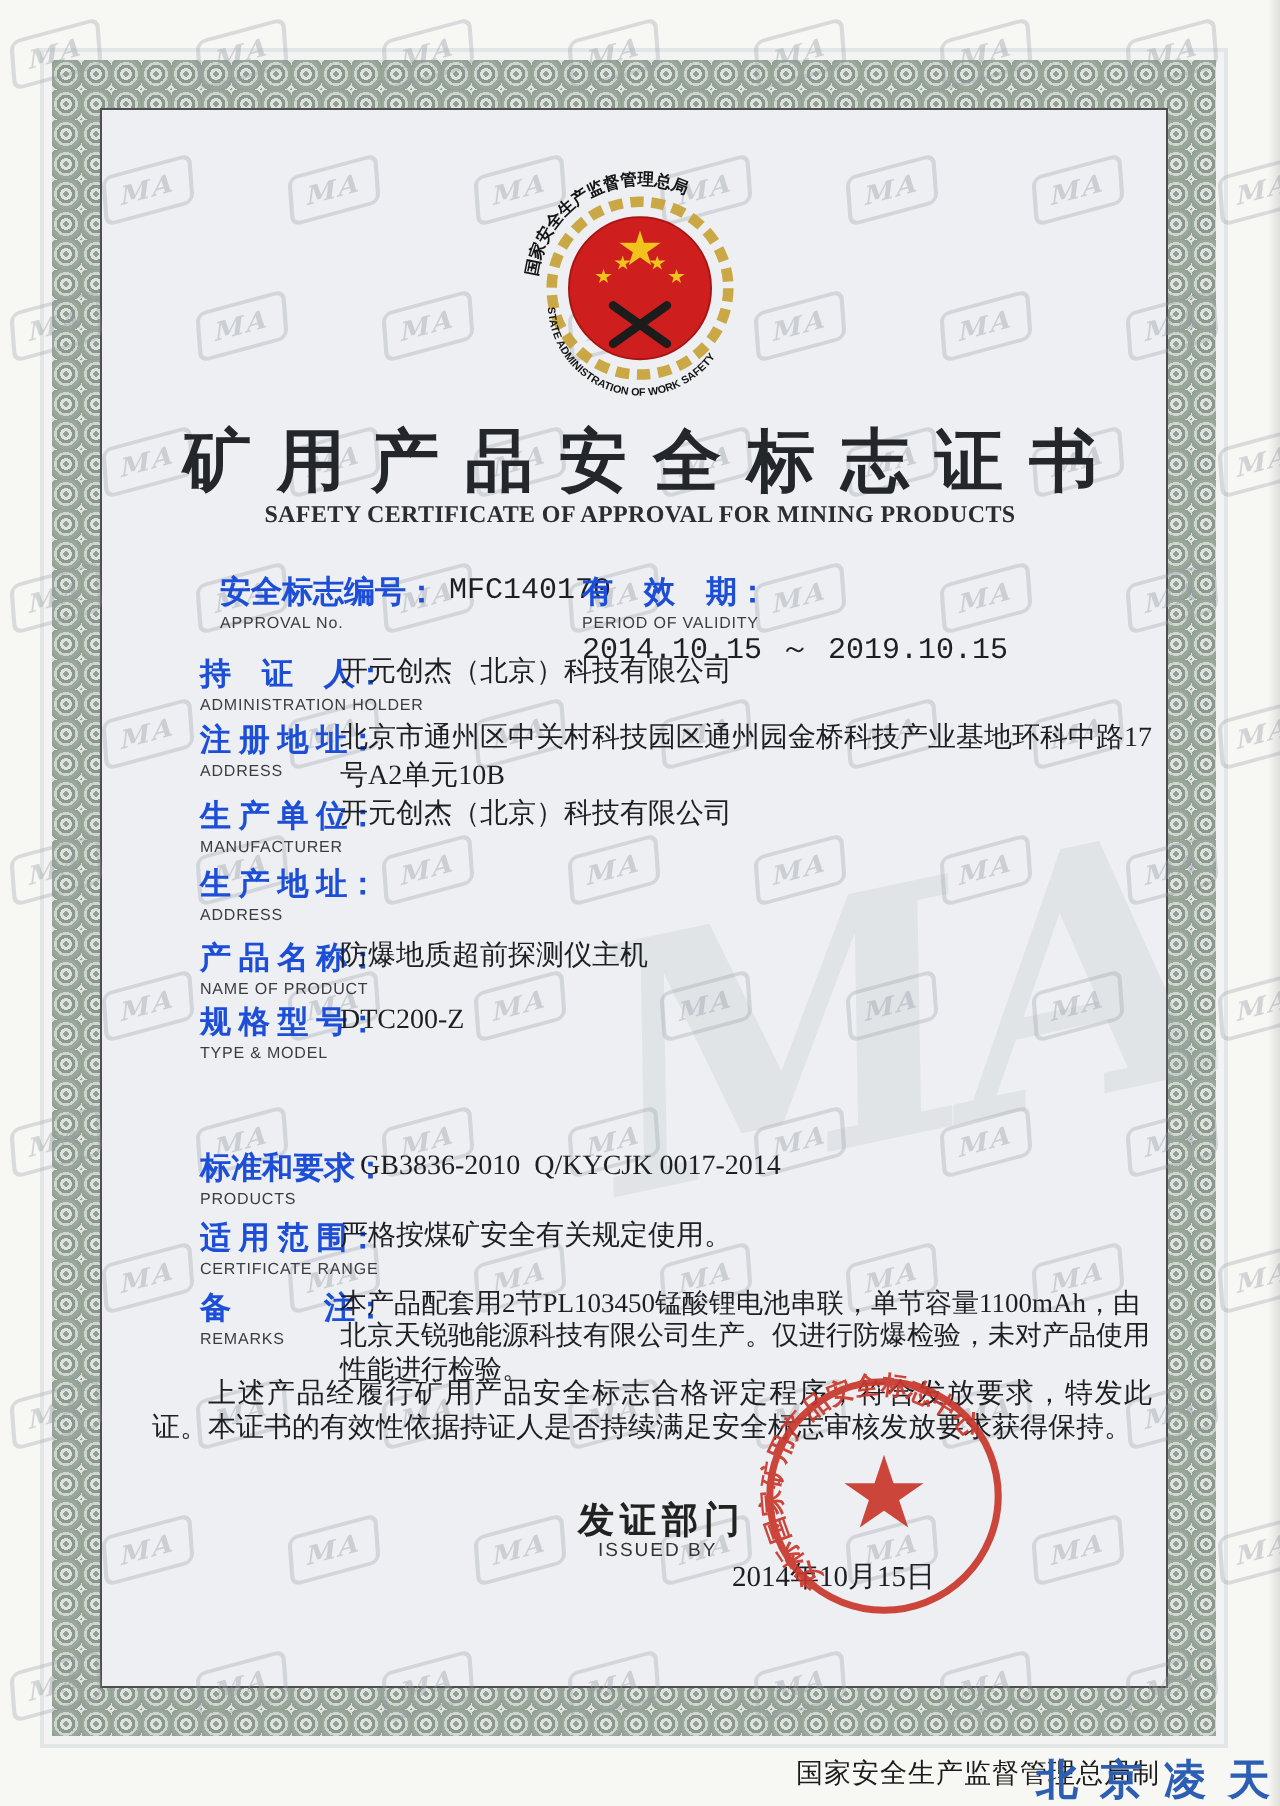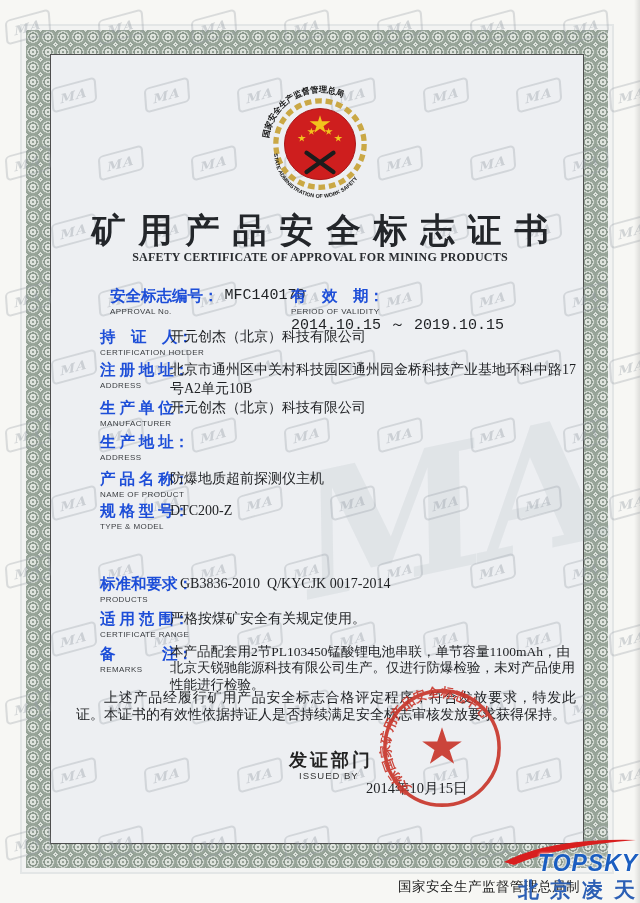--- a/index.html
+++ b/index.html
@@ -211,21 +211,21 @@
         <div class="cn">有　效　期：</div>
         <div class="en">PERIOD OF VALIDITY</div>
       </div>
       <div class="val">2014.10.15 ～ 2019.10.15</div>
     </div>
   </div>
 
   <div class="row" style="top:327px">
     <div class="lbl">
         <div class="cn">持　证　人：</div>
-      <div class="en">CERTIFICATION HOLDER</div>
+      <div class="en">ADMINISTRATION HOLDER</div>
       </div>
     <div class="val">开元创杰（北京）科技有限公司</div>
   </div>
   <div class="row" style="top:360px">
     <div class="lbl">
         <div class="cn">注 册 地 址：</div>
       <div class="en">ADDRESS</div>
       </div>
     <div class="val">北京市通州区中关村科技园区通州园金桥科技产业基地环科中路17号A2单元10B</div>
   </div>
@@ -290,21 +290,15 @@
     </defs>
     <circle cx="65" cy="65" r="58" fill="none" stroke="#c9372c" stroke-width="3.6"></circle>
     <path fill="#c9372c" d="M65,44 L77.3,81.0 L44.9,58.5 L85.1,58.5 L52.7,81.0 Z"></path>
     <text font-size="13" font-weight="bold" fill="#c9372c" transform="rotate(-58 65 65)" font-family="Liberation Serif,serif">
       <textPath href="#stampArc" startOffset="4">安标国家矿用产品安全标志中心</textPath>
     </text>
   </svg>
 
   <div class="print-by">国家安全生产监督管理总局制</div>
 
-  <div class="brand">
-    <svg class="swoosh" width="140" height="30" viewBox="0 0 140 30">
-      <path d="M6,26 Q 52,2 138,4 Q 60,10 16,29 Z" fill="#d81f1f"></path>
-    </svg>
-    <span class="word">TOPSKY</span>
-  </div>
   <div class="brand-cn">北京凌天</div>
 
 </div>
 
 </body></html>

